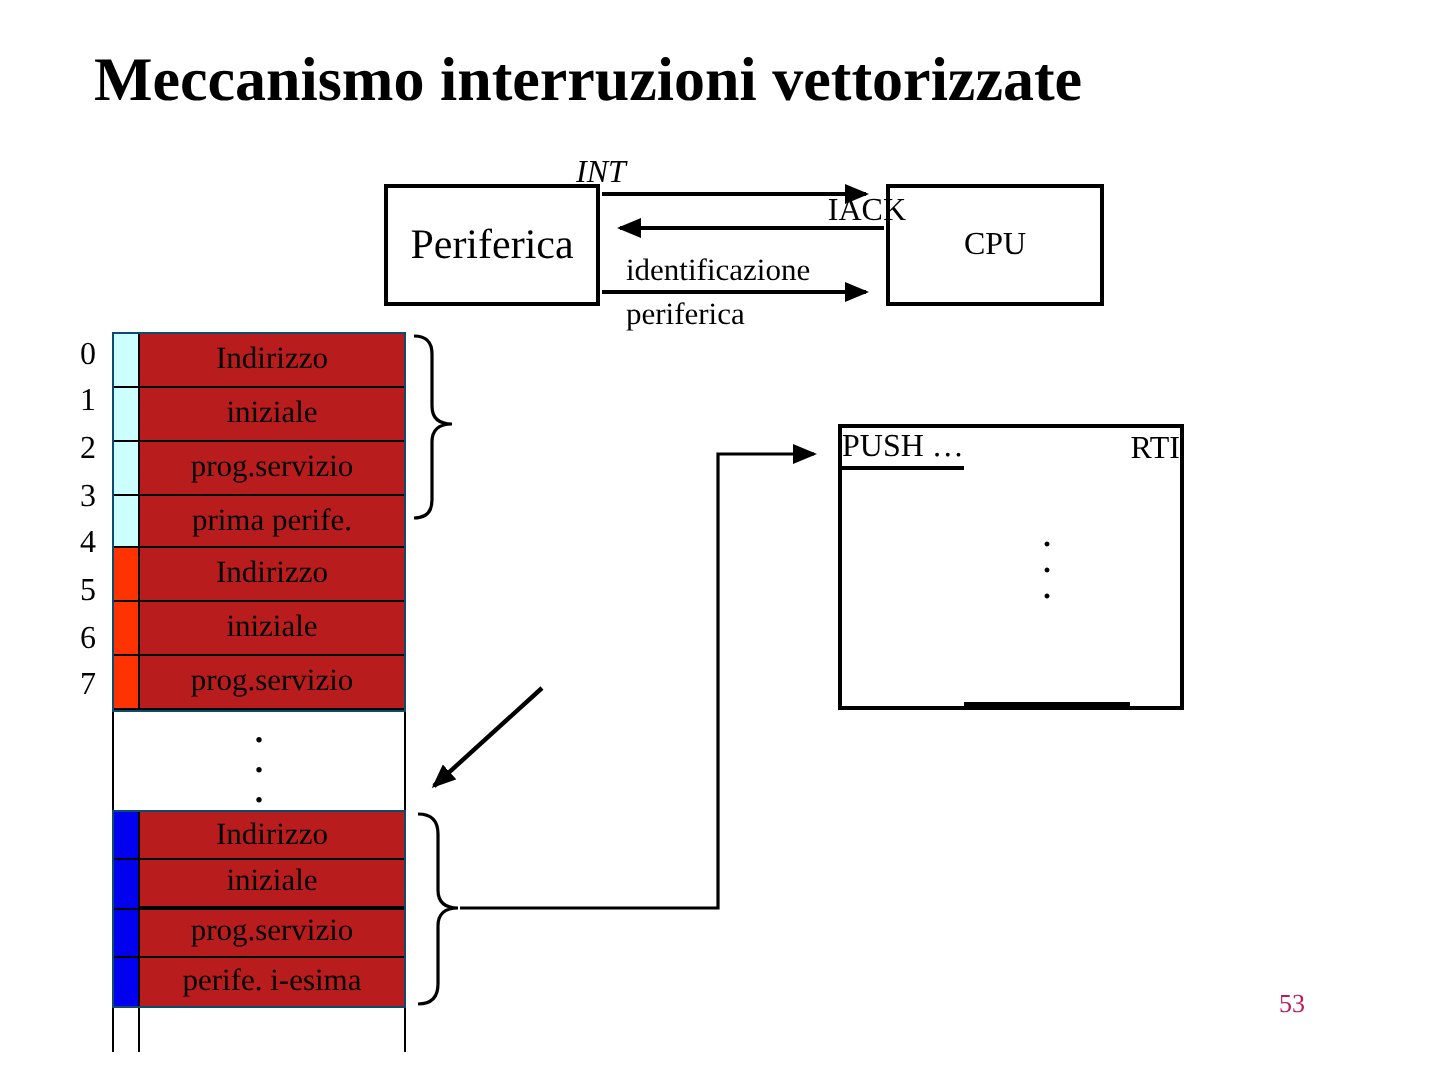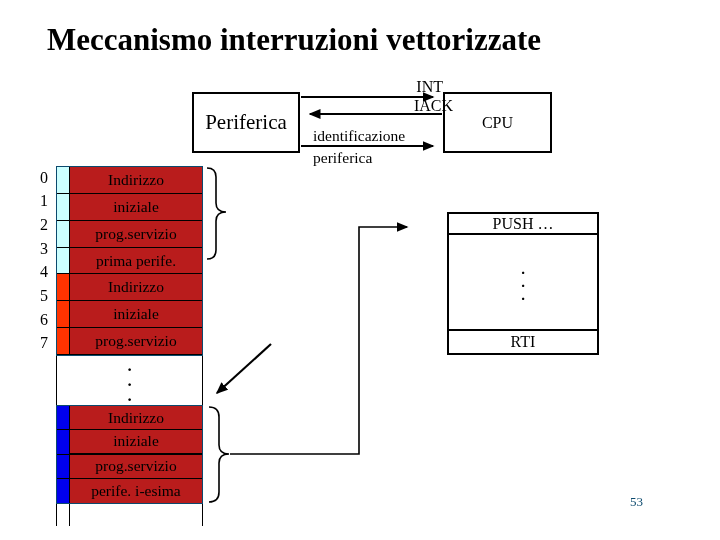--- a/index.html
+++ b/index.html
@@ -11,21 +11,21 @@
          font-size:31px;font-weight:bold;letter-spacing:0px;}
 
   
   .hwbox{position:absolute;border:2px solid #000;background:#fff;box-sizing:border-box;
          display:flex;align-items:center;justify-content:center;}
   #box-periferica{left:192px;top:92px;width:108px;height:61px;font-size:21px;}
   #box-cpu{left:443px;top:92px;width:109px;height:61px;font-size:16px;}
 
   
   .sig{position:absolute;font-size:16px;}
-  #lbl-int{left:300px;top:78px;width:143px;text-align:right;}
+  #lbl-int{left:288px;top:78px;width:143px;text-align:left;font-style:italic;}
   #lbl-iack{left:300px;top:97px;width:153px;text-align:right;}
   #lbl-ident1{left:313px;top:127px;font-size:15.5px;}
   #lbl-ident2{left:313px;top:149px;font-size:15.5px;}
 
   
   .addrcol{position:absolute;display:flex;flex-direction:column;}
   #addr-top{left:0;top:166px;width:50px;height:189px;}
   #addr-bot{left:0;top:405px;width:50px;height:99px;}
   .addrcol div{flex:1;display:flex;align-items:center;justify-content:flex-end;
                font-size:16px;padding-right:2px;}
@@ -51,34 +51,34 @@
   #tbl-ext .divider{width:13px;height:100%;border-right:1px solid #000;box-sizing:border-box;}
 
   .vdots{display:flex;flex-direction:column;align-items:center;font-size:17px;
          line-height:15px;font-weight:bold;}
   .vdots span{height:15px;}
 
   
   #ident-label{position:absolute;left:228px;top:295px;font-size:16.5px;line-height:22px;}
 
   
-  #stack{position:absolute;left:419px;top:212px;width:152px;height:143px;
-         border:2px solid #000;box-sizing:border-box;display:flex;flex-direction:column;
-         background:#fff;font-size:16px;margin-left:28px;}
+  #stack{position:absolute;left:419px;top:212px;width:173px;height:143px;
+         border:2px solid #000;box-sizing:border-box;display:flex;flex-direction:row;
+         background:#fff;font-size:16px;}
   #stack .srow{display:flex;align-items:center;justify-content:center;box-sizing:border-box;}
   #stack-push{height:21px;border-bottom:2px solid #000;}
   #stack-dots{flex:1;border-bottom:2px solid #000;}
   #stack-dots .vdots{line-height:13px;font-size:15px;}
   #stack-dots .vdots span{height:13px;}
   #stack-pop{height:22px;border-bottom:1px solid #000;}
   #stack-rti{height:22px;}
 
   
-  #pagenum{position:absolute;left:630px;top:494px;width:32px;text-align:left;
-           font-size:13px;color:#0c4a6e;}
+  #pagenum{position:absolute;left:630px;top:494px;width:32px;text-align:center;
+           font-size:13px;color:#be185d;}
 
   #wires{position:absolute;left:0;top:0;pointer-events:none;}
 </style>
 </head>
 <body>
 
 <div id="canvas">
 
   <div id="title">Meccanismo interruzioni vettorizzate</div>
 

